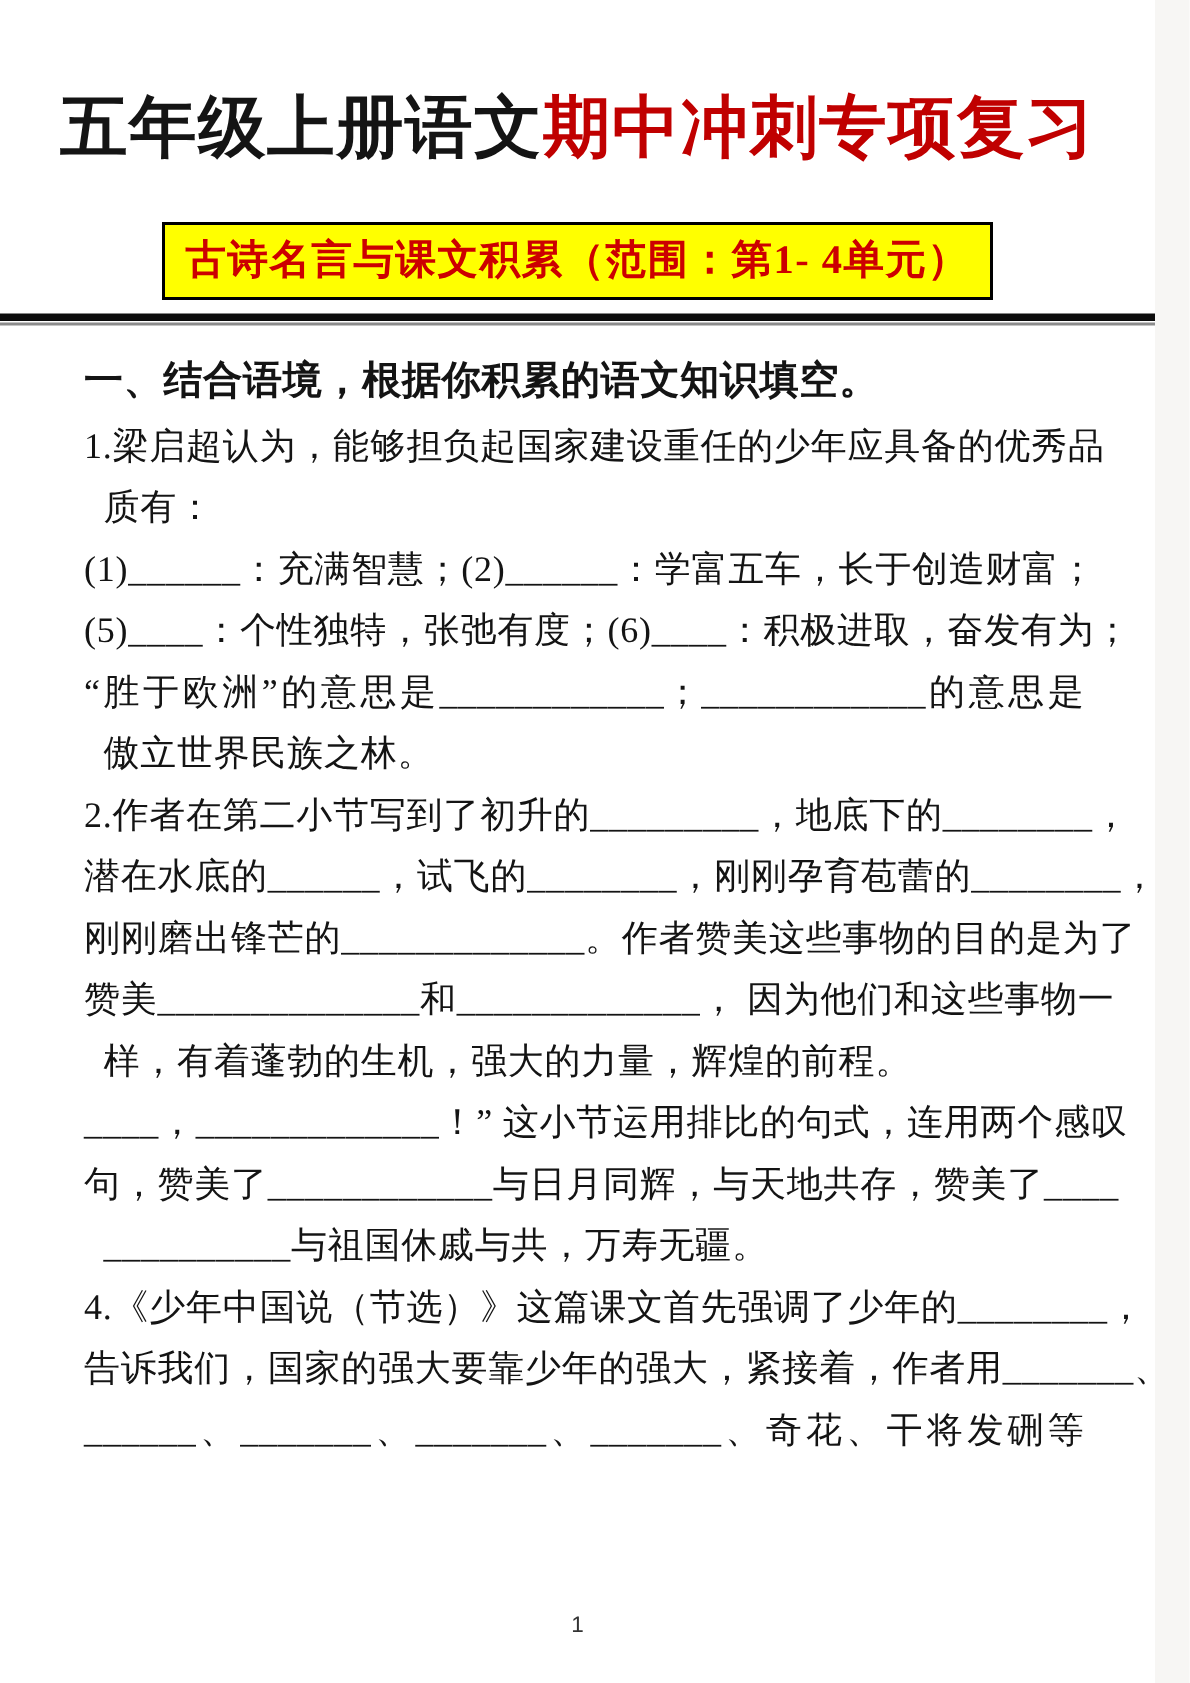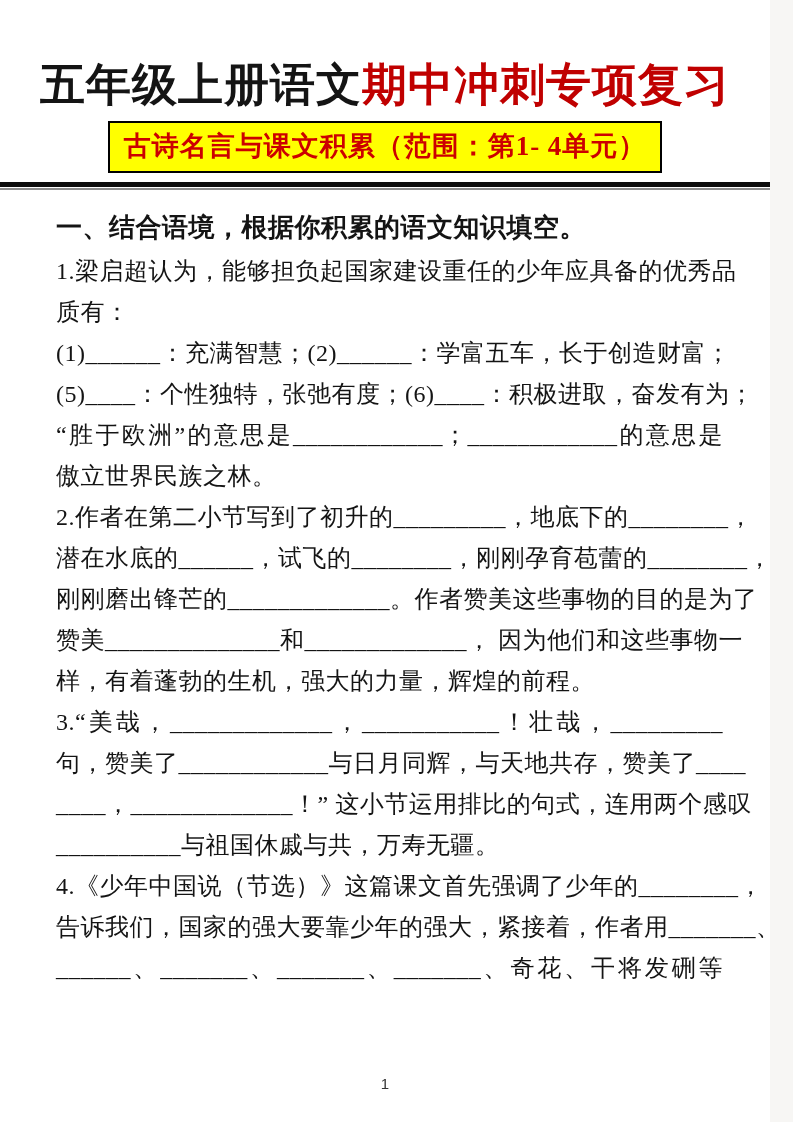--- a/index.html
+++ b/index.html
@@ -22,21 +22,21 @@
     text-align: center;
     font-size: 45px;
     font-weight: 800;
     letter-spacing: 1px;
     line-height: 54px;
     white-space: nowrap;
   }
   .doc-title .red { color: var(--title-red, #c00000); }
 
   
-  .banner-wrap { text-align: center; margin-top: 9px; }
+  .banner-wrap { text-align: center; margin-top: 36px; }
   .banner {
     display: inline-block;
     background: var(--banner-yellow, #ffff00);
     border: 2px solid #000;
     padding: 5px 14px 7px 14px;
     font-size: 27px;
     font-weight: 700;
     letter-spacing: 1px;
     color: var(--banner-red, #cc0000);
     white-space: nowrap;
@@ -47,34 +47,34 @@
   .rule .thick { height: 5px; background: #0c0c0c; }
   .rule .thin  { height: 2px; background: #8c8c8c; margin-top: 1px; }
 
   
   .content {
     margin: 15px 47px 0 56px;
     font-size: 24px;
     line-height: 41px;
   }
   .section-heading {
-    font-family: Liberation Serif, serif;
+    font-family: Liberation Mono, monospace;
     font-weight: 700;
     font-size: 26px;
     line-height: 46px;
     white-space: nowrap;
     letter-spacing: 0.5px;
   }
   .line {
     white-space: nowrap;
     text-align: justify;
     text-align-last: justify;
     letter-spacing: 0.5px;
   }
-  .line.short { text-align-last: left; }
+  .line.short { text-align-last: left; margin-left: 13px; }
 
   
   .page-number {
     position: absolute;
     left: 0; right: 0; bottom: 30px;
     text-align: center;
     font-size: 15px;
     color: #333;
     font-family: "Liberation Sans", "DejaVu Sans", sans-serif;
   }
@@ -106,23 +106,22 @@
     <div class="line short">质有：</div>
     <div class="line">(1)______：充满智慧；(2)______：学富五车，长于创造财富；</div>
     <div class="line">(5)____：个性独特，张弛有度；(6)____：积极进取，奋发有为；</div>
     <div class="line">“胜于欧洲”的意思是____________；____________的意思是</div>
     <div class="line short">傲立世界民族之林。</div>
     <div class="line">2.作者在第二小节写到了初升的_________，地底下的________，</div>
     <div class="line">潜在水底的______，试飞的________，刚刚孕育苞蕾的________，</div>
     <div class="line">刚刚磨出锋芒的_____________。作者赞美这些事物的目的是为了</div>
     <div class="line">赞美______________和_____________，  因为他们和这些事物一</div>
     <div class="line short">样，有着蓬勃的生机，强大的力量，辉煌的前程。</div>
-    <div class="line">3.“美哉，_____________，___________！壮哉，_________</div>
+    <div class="line">____，_____________！” 这小节运用排比的句式，连用两个感叹</div>
     <div class="line">句，赞美了____________与日月同辉，与天地共存，赞美了____</div>
-    <div class="line">____，_____________！” 这小节运用排比的句式，连用两个感叹</div>
     <div class="line short">__________与祖国休戚与共，万寿无疆。</div>
     <div class="line">4.《少年中国说（节选）》这篇课文首先强调了少年的________，</div>
     <div class="line">告诉我们，国家的强大要靠少年的强大，紧接着，作者用_______、</div>
     <div class="line">______、_______、_______、_______、奇花、干将发硎等</div>
   </div>
 
   <div class="page-number">1</div>
 
 </div>
 

